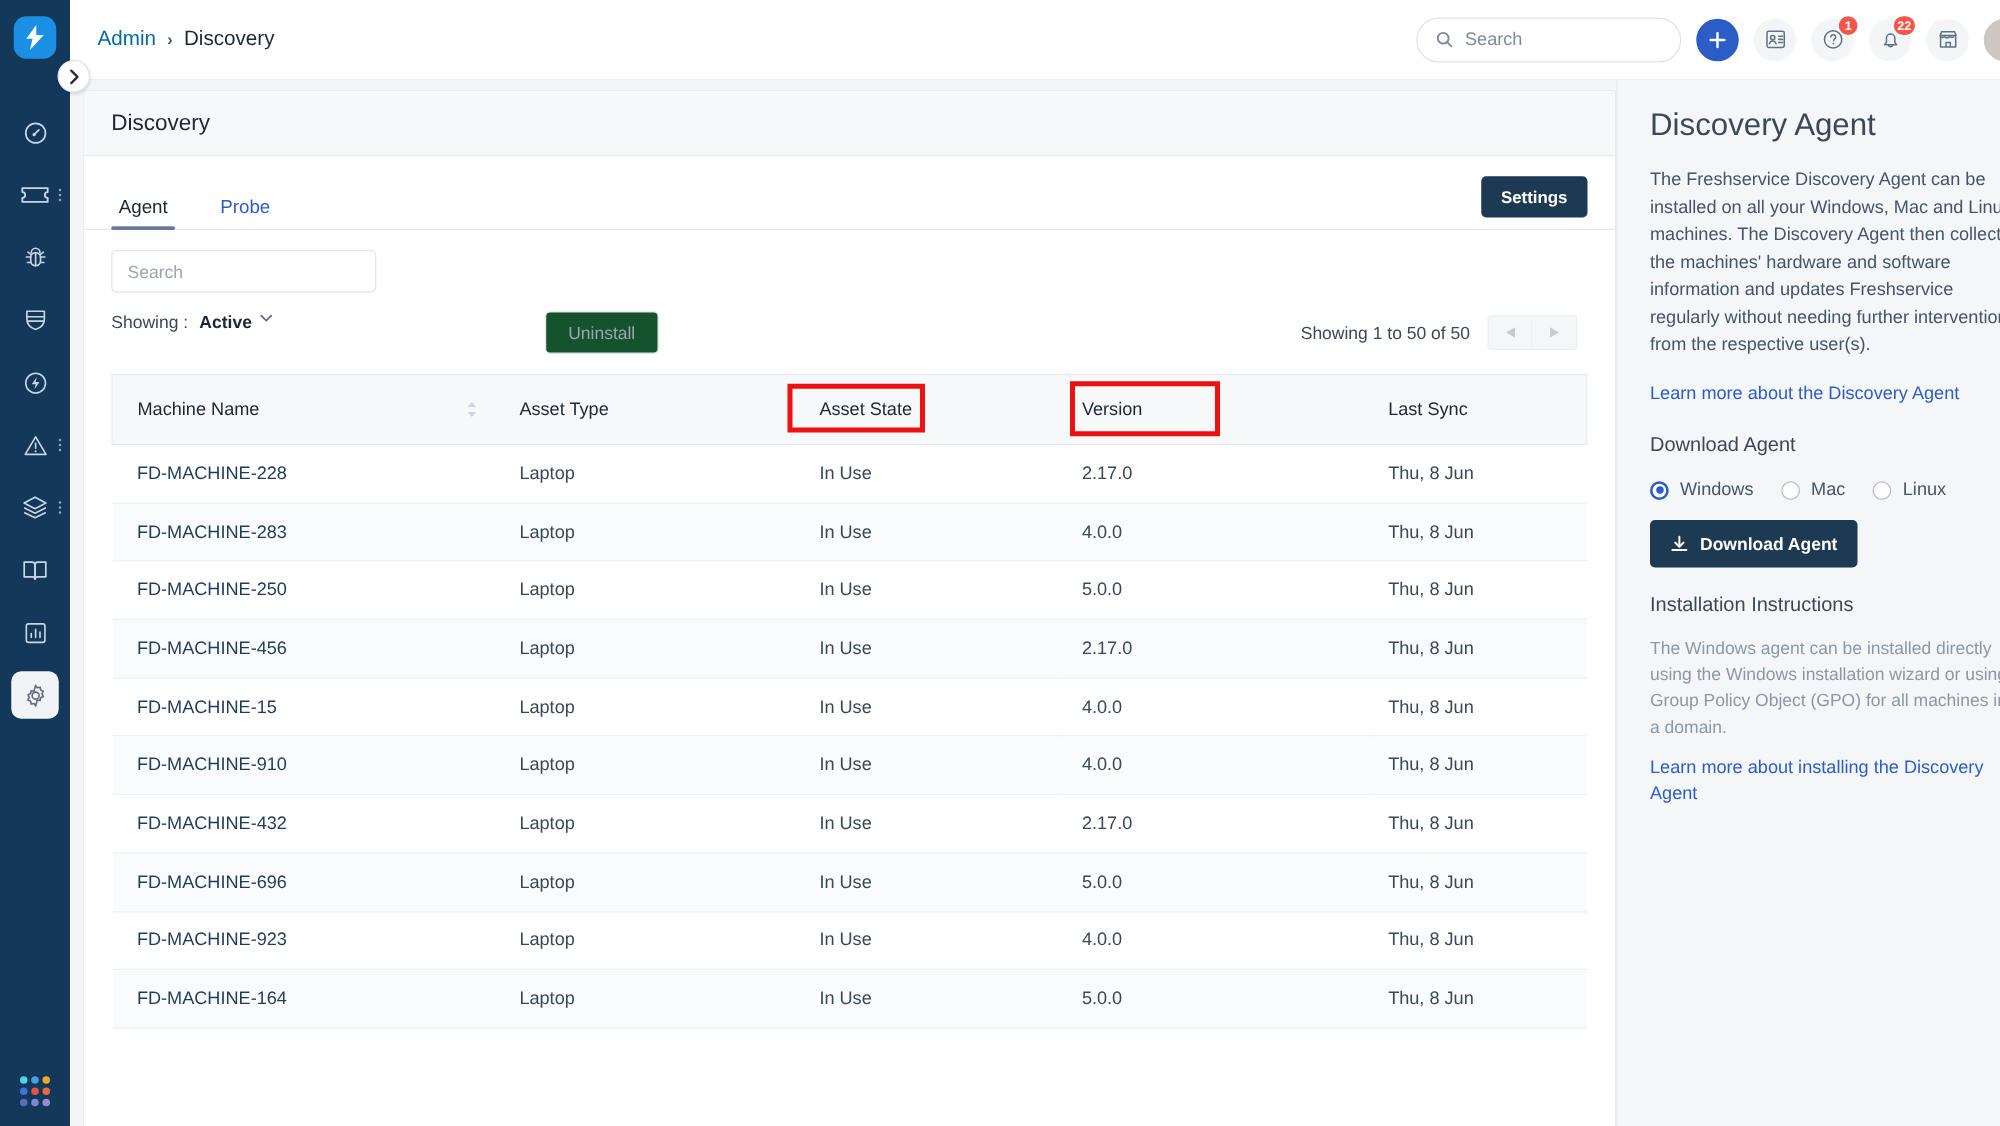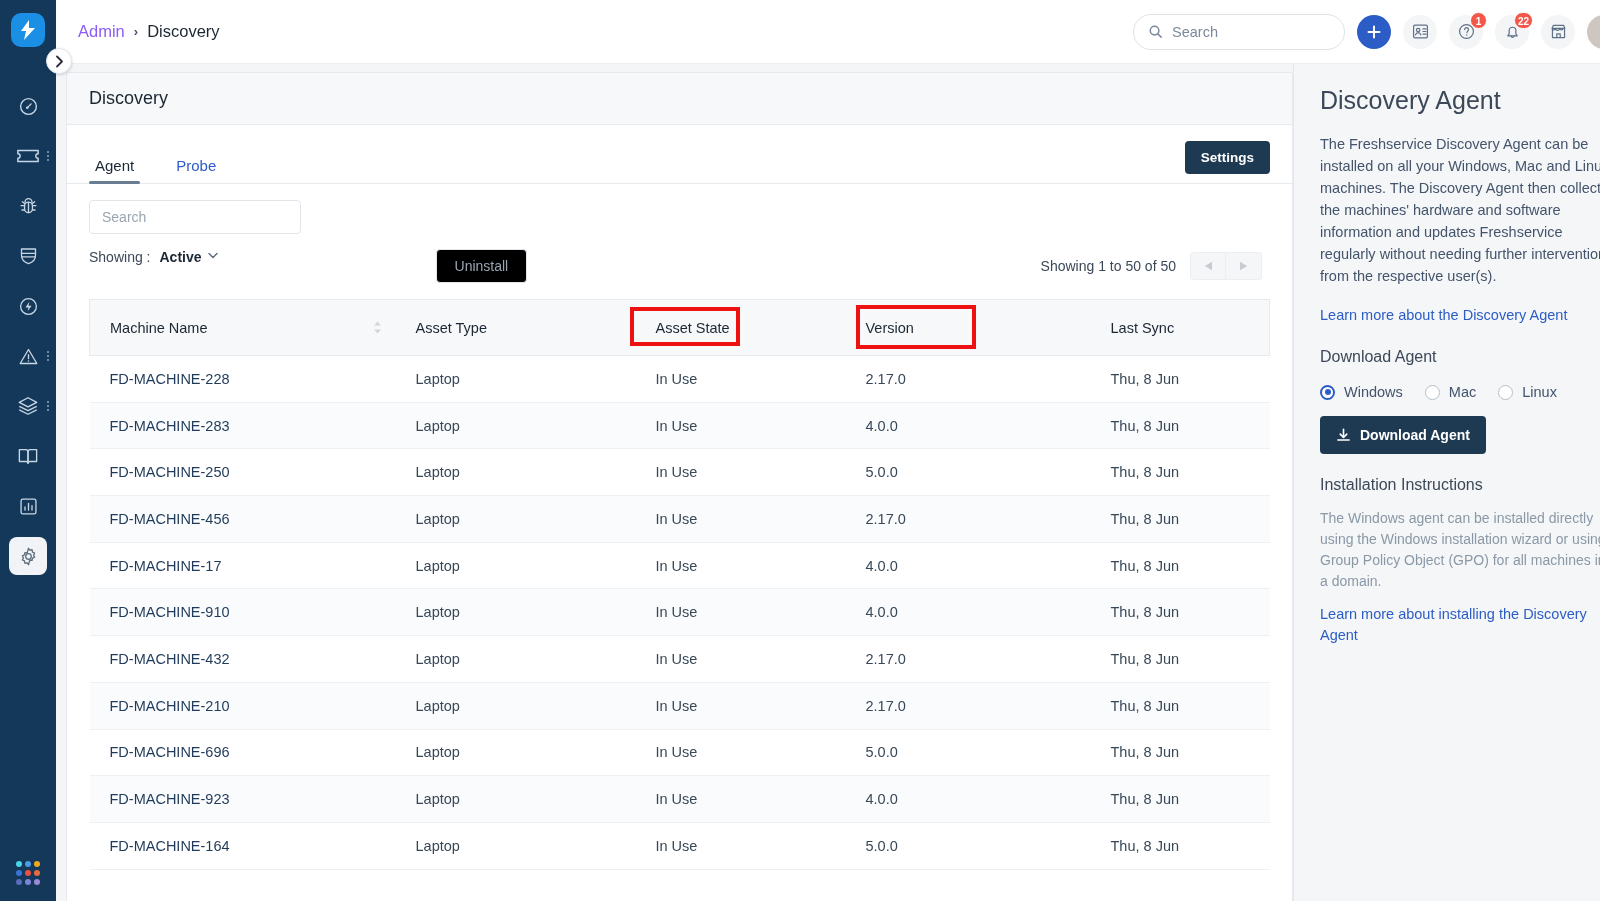--- a/index.html
+++ b/index.html
@@ -55,21 +55,21 @@
   .rightside { flex: 1; display: flex; flex-direction: column; height: 901px; background: #fff; }
 
   
   .topbar {
     height: 64px; min-height: 64px;
     display: flex; align-items: center;
     background: #ffffff; border-bottom: 1px solid #eceef1;
     padding: 0 18px 0 22px;
   }
   .crumb { display: flex; align-items: center; gap: 9px; font-size: 16.5px; }
-  .crumb-link { color: #8b5cf6; }
+  .crumb-link { color: #0369a1; }
   .crumb-sep { color: #44546b; font-size: 13px; font-weight: bold; }
   .crumb-cur { color: #1b2733; }
 
   .top-actions { margin-left: auto; display: flex; align-items: center; gap: 12px; }
   .searchbox {
     width: 212px; height: 36px; border: 1px solid #dfe3e8; border-radius: 18px;
     display: flex; align-items: center; gap: 9px; padding: 0 14px;
     color: #7c8a9b; font-size: 14.5px; background: #fff;
   }
   .plus-btn {
@@ -131,21 +131,21 @@
   .searchinput {
     width: 212px; height: 34px; border: 1px solid #e1e4e8; border-radius: 4px;
     display: flex; align-items: center; padding: 0 12px;
     color: #9aa5b1; font-size: 14px;
   }
   .filters-row2 { display: flex; margin-top: 15px; padding-right: 8px; }
   .showing-lbl { font-size: 14px; color: #3c4858; }
   .showing-val { font-size: 14px; color: #1b2733; font-weight: bold; margin-left: 9px; }
   .caret { margin-left: 6px; color: #5b6a7d; font-size: 11px; }
   .uninstall-btn {
-    margin-left: 218px; background: #000000; color: #9aa5b1;
+    margin-left: 218px; background: #14532d; color: #9aa5b1;
     border: 1px solid #e3e6ea; border-radius: 4px;
     font-size: 14px; padding: 8px 18px;
   }
   .pager { margin-left: auto; display: flex; align-items: center; gap: 14px; }
   .pager-label { font-size: 14px; color: #3c4858; }
   .pg-btns { display: flex; }
   .pg-btn {
     width: 36px; height: 28px; background: #f5f6f8; border: 1px solid #eceef1;
     display: flex; align-items: center; justify-content: center;
   }
@@ -499,42 +499,35 @@
                     <td>Thu, 8 Jun</td>
                   </tr>
                   <tr>
                     <td>FD-MACHINE-456</td>
                     <td>Laptop</td>
                     <td>In Use</td>
                     <td>2.17.0</td>
                     <td>Thu, 8 Jun</td>
                   </tr>
                   <tr>
-                    <td>FD-MACHINE-17</td>
+                    <td>FD-MACHINE-15</td>
                     <td>Laptop</td>
                     <td>In Use</td>
                     <td>4.0.0</td>
                     <td>Thu, 8 Jun</td>
                   </tr>
                   <tr>
                     <td>FD-MACHINE-910</td>
                     <td>Laptop</td>
                     <td>In Use</td>
                     <td>4.0.0</td>
                     <td>Thu, 8 Jun</td>
                   </tr>
                   <tr>
                     <td>FD-MACHINE-432</td>
-                    <td>Laptop</td>
-                    <td>In Use</td>
-                    <td>2.17.0</td>
-                    <td>Thu, 8 Jun</td>
-                  </tr>
-                  <tr>
-                    <td>FD-MACHINE-210</td>
                     <td>Laptop</td>
                     <td>In Use</td>
                     <td>2.17.0</td>
                     <td>Thu, 8 Jun</td>
                   </tr>
                   <tr>
                     <td>FD-MACHINE-696</td>
                     <td>Laptop</td>
                     <td>In Use</td>
                     <td>5.0.0</td>

